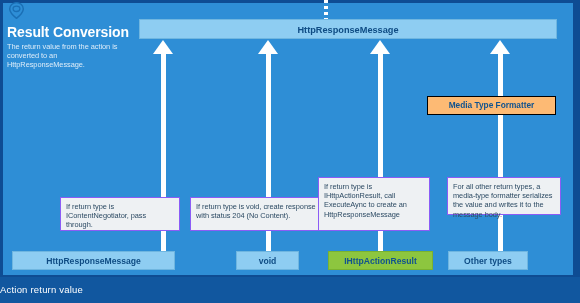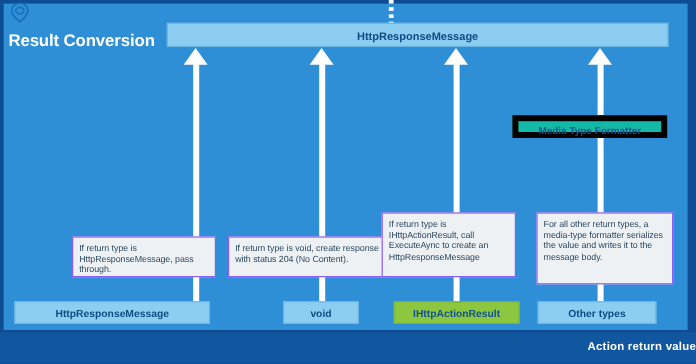--- a/index.html
+++ b/index.html
@@ -37,24 +37,24 @@
     left: 0;
     top: 277px;
     width: 580px;
     height: 26px;
     background: #11579f;
   }
   #bottom-bar .label {
     position: absolute;
     left: 0; right: 0;
     top: 7px;
-    text-align: right;
+    text-align: left;
     color: #ffffff;
     font-size: 9.5px;
-    font-weight: bold;
+    font-weight: normal;
     letter-spacing: 0.2px;
   }
 
   
   #header {
     position: absolute;
     left: 7px;
     top: 2px;
     width: 128px;
   }
@@ -125,22 +125,22 @@
     left: 0; top: 0;
     width: 0; height: 0;
     border-left: 10.5px solid transparent;
     border-right: 10.5px solid transparent;
     border-bottom: 14px solid #ffffff;
   }
 
   
   .green-box {
     position: absolute;
-    background: #14b8a6;
-    border: 5px solid #000000;
+    background: #fdba74;
+    border: 1px solid #000000;
     box-sizing: border-box;
     color: #11538f;
     font-size: 8.3px;
     font-weight: bold;
     text-align: center;
     line-height: 17px;
     white-space: nowrap;
   }
 
   
@@ -188,20 +188,21 @@
   <div id="canvas"></div>
 
   <div id="dotted"></div>
 
   <div id="header">
     <svg class="pin" viewBox="0 0 24 26">
       <path d="M12 1 C6.2 1 1.6 5.3 1.6 10.6 C1.6 16 7.4 21.2 12 25 C16.6 21.2 22.4 16 22.4 10.6 C22.4 5.3 17.8 1 12 1 Z" fill="none" stroke="#1a6fb5" stroke-width="2.2"></path>
       <ellipse cx="12" cy="10.4" rx="5.2" ry="4.1" fill="none" stroke="#1a6fb5" stroke-width="2"></ellipse>
     </svg>
     <div class="title">Result Conversion</div>
+    <div class="subtitle">The return value from the action is converted to an HttpResponseMessage.</div>
   </div>
 
   <div id="top-bar">
     <div class="label">HttpResponseMessage</div>
   </div>
 
   <div class="arrow" style="left:153px; top:40px; height:212px; width:21px;">
     <div class="head"></div>
     <div class="shaft"></div>
   </div>
@@ -216,42 +217,42 @@
   <div class="arrow" style="left:490px; top:40px; height:212px; width:21px;">
     <div class="head"></div>
     <div class="shaft"></div>
   </div>
 
   <div class="green-box" style="left:427px; top:96px; width:129px; height:19px;">
     <span>Media Type Formatter</span>
   </div>
 
   <div class="note" style="left:60px; top:197px; width:120px; height:34px;">
-    <span>If return type is HttpResponseMessage, pass through.</span>
+    <span>If return type is IContentNegotiator, pass through.</span>
   </div>
   <div class="note" style="left:190px; top:197px; width:132px; height:34px;">
     <span>If return type is void, create response with status 204 (No Content).</span>
   </div>
   <div class="note" style="left:318px; top:177px; width:112px; height:54px;">
     <span>If return type is IHttpActionResult, call ExecuteAync to create an HttpResponseMessage</span>
   </div>
-  <div class="note" style="left:447px; top:177px; width:114px; height:60px;">
+  <div class="note" style="left:447px; top:177px; width:114px; height:38px;">
     <span>For all other return types, a media-type formatter serializes the value and writes it to the message body.</span>
   </div>
 
   <div class="type-box blue" style="left:12px; top:251px; width:163px;">
     <span>HttpResponseMessage</span>
   </div>
   <div class="type-box green" style="left:328px; top:251px; width:105px;">
     <span>IHttpActionResult</span>
   </div>
   <div class="type-box blue" style="left:236px; top:251px; width:63px;">
     <span>void</span>
   </div>
-  <div class="type-box blue" style="left:448px; top:251px; width:99px;">
+  <div class="type-box blue" style="left:448px; top:251px; width:80px;">
     <span>Other types</span>
   </div>
 
   <div id="bottom-bar">
     <div class="label">Action return value</div>
   </div>
 
 </div>
 
 </body></html>

